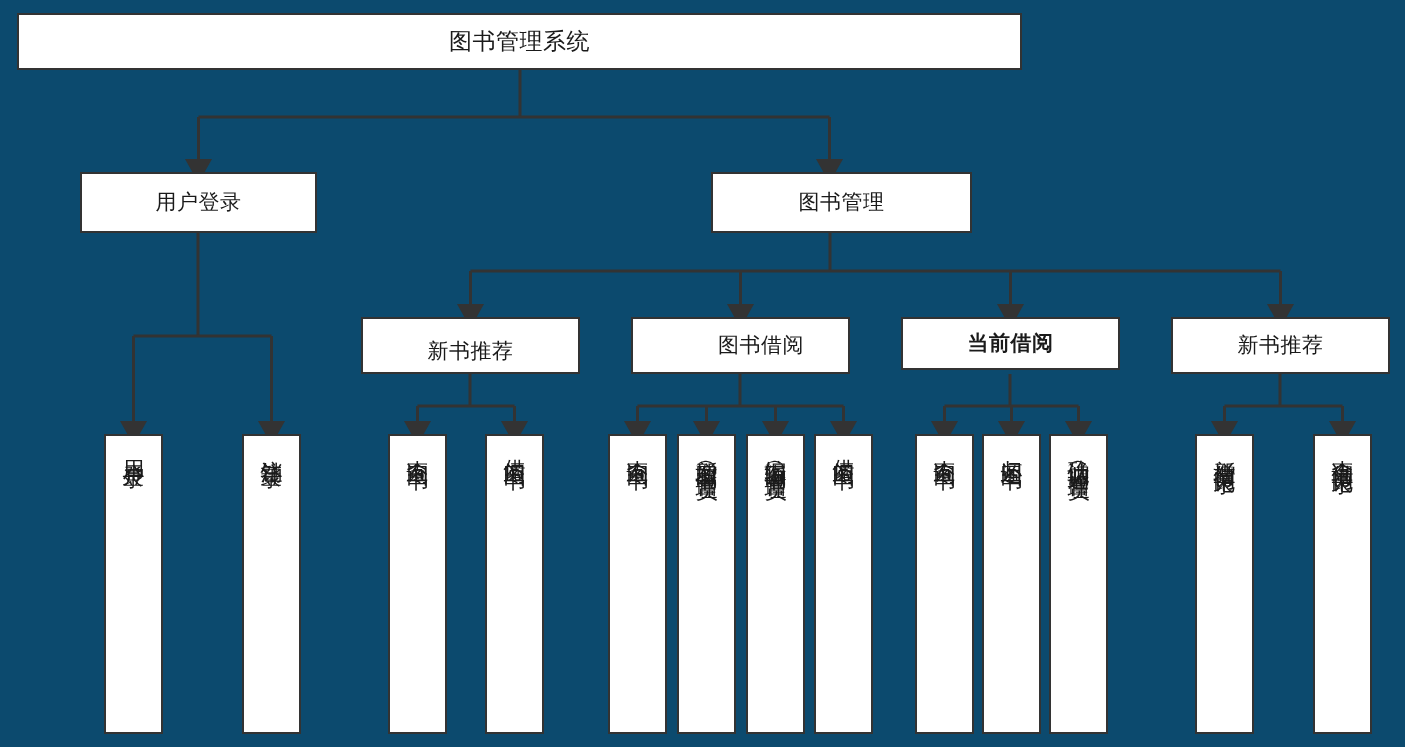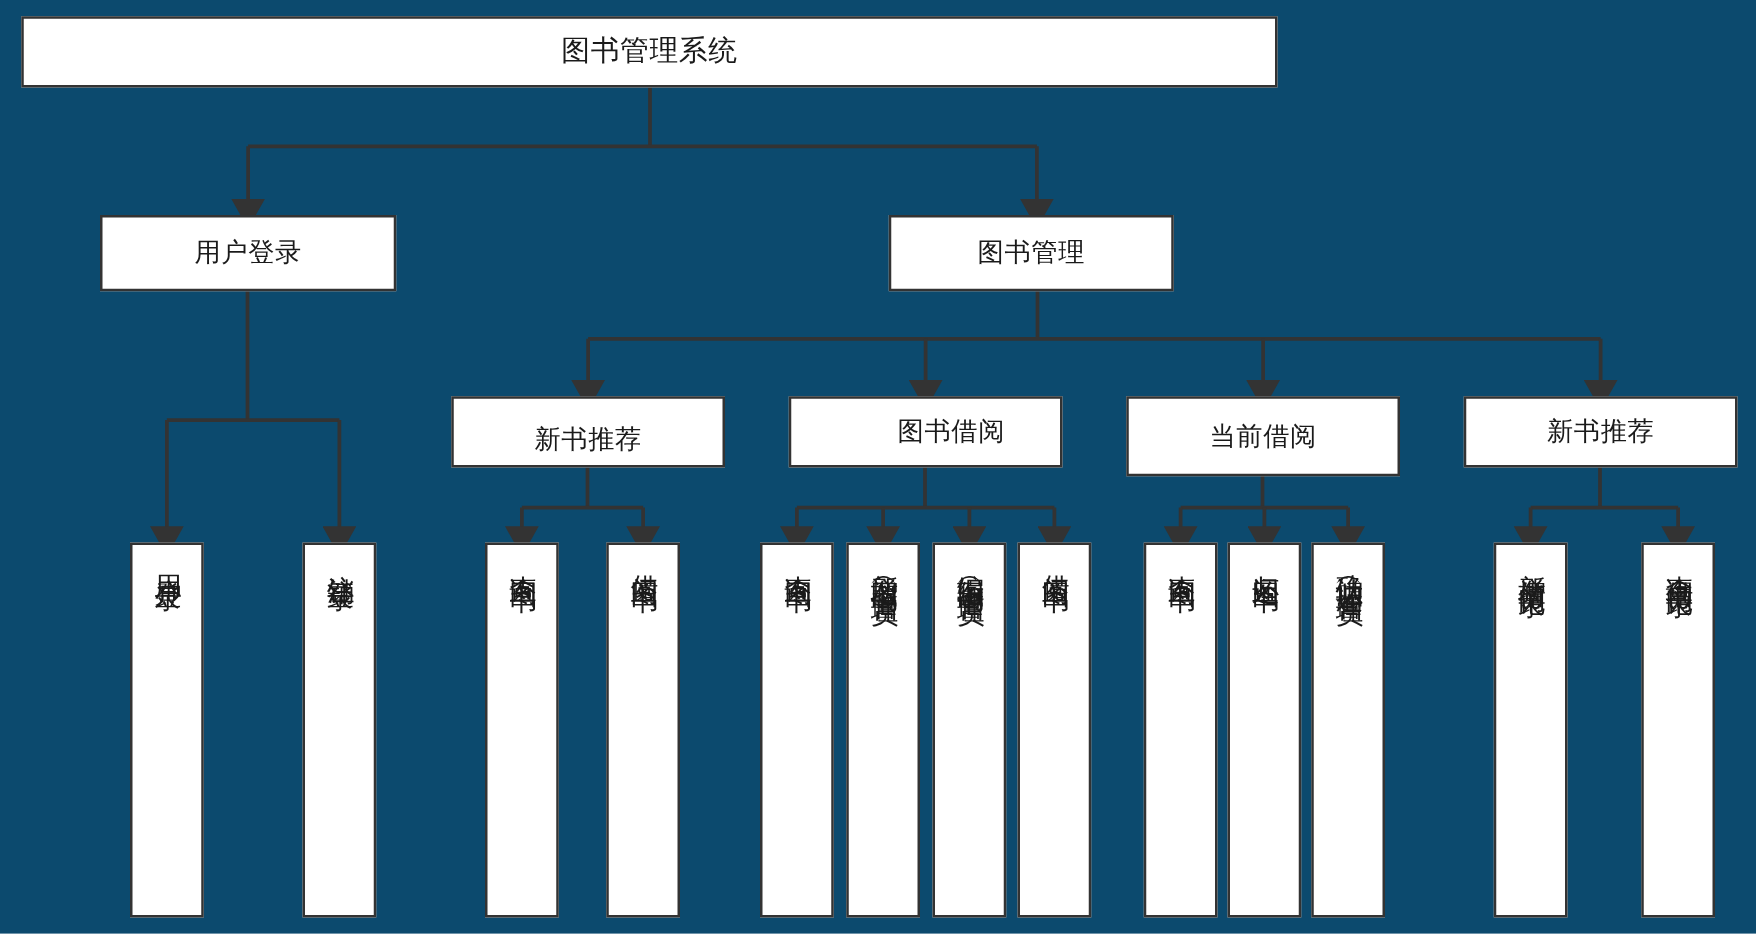--- a/index.html
+++ b/index.html
@@ -121,30 +121,30 @@
       </g>
   </svg>
 
   <div id="node-layer">
       <div class="node horizontal root" style="left: 17px; top: 13px; width: 1005px; height: 57px; border-color: rgb(51, 51, 51); background: rgb(255, 255, 255);">
         <span class="node-label" style="color: rgb(26, 26, 26);">图书管理系统</span>
       </div>
       <div class="node horizontal" style="left: 80px; top: 172px; width: 237px; height: 61px; border-color: rgb(51, 51, 51); background: rgb(255, 255, 255);">
         <span class="node-label" style="color: rgb(26, 26, 26);">用户登录</span>
       </div>
-      <div class="node horizontal" style="left: 711px; top: 172px; width: 228px; height: 61px; border-color: rgb(51, 51, 51); background: rgb(255, 255, 255);">
+      <div class="node horizontal" style="left: 711px; top: 172px; width: 261px; height: 61px; border-color: rgb(51, 51, 51); background: rgb(255, 255, 255);">
         <span class="node-label" style="color: rgb(26, 26, 26);">图书管理</span>
       </div>
       <div class="node horizontal" style="left: 361px; top: 317px; width: 219px; height: 57px; border-color: rgb(51, 51, 51); background: rgb(255, 255, 255);">
         <span class="node-label" style="color: rgb(26, 26, 26); margin-top: 12px;">新书推荐</span>
       </div>
       <div class="node horizontal" style="left: 631px; top: 317px; width: 219px; height: 57px; border-color: rgb(51, 51, 51); background: rgb(255, 255, 255);">
         <span class="node-label" style="color: rgb(26, 26, 26); margin-left: 41px;">图书借阅</span>
       </div>
-      <div class="node horizontal" style="left: 901px; top: 317px; width: 219px; height: 64px; border-color: rgb(51, 51, 51); background: rgb(255, 255, 255);">
+      <div class="node horizontal" style="left: 901px; top: 317px; width: 219px; height: 53px; border-color: rgb(51, 51, 51); background: rgb(255, 255, 255); font-weight: bold;">
         <span class="node-label" style="color: rgb(26, 26, 26);">当前借阅</span>
       </div>
       <div class="node horizontal" style="left: 1171px; top: 317px; width: 219px; height: 57px; border-color: rgb(51, 51, 51); background: rgb(255, 255, 255);">
         <span class="node-label" style="color: rgb(26, 26, 26);">新书推荐</span>
       </div>
       <div class="node vertical" style="left: 104px; top: 434px; width: 59px; height: 300px; border-color: rgb(51, 51, 51); background: rgb(255, 255, 255);">
         <span class="node-label" style="color: rgb(26, 26, 26);">用户登录</span>
       </div>
       <div class="node vertical" style="left: 242px; top: 434px; width: 59px; height: 300px; border-color: rgb(51, 51, 51); background: rgb(255, 255, 255);">
         <span class="node-label" style="color: rgb(26, 26, 26);">注销登录</span>

